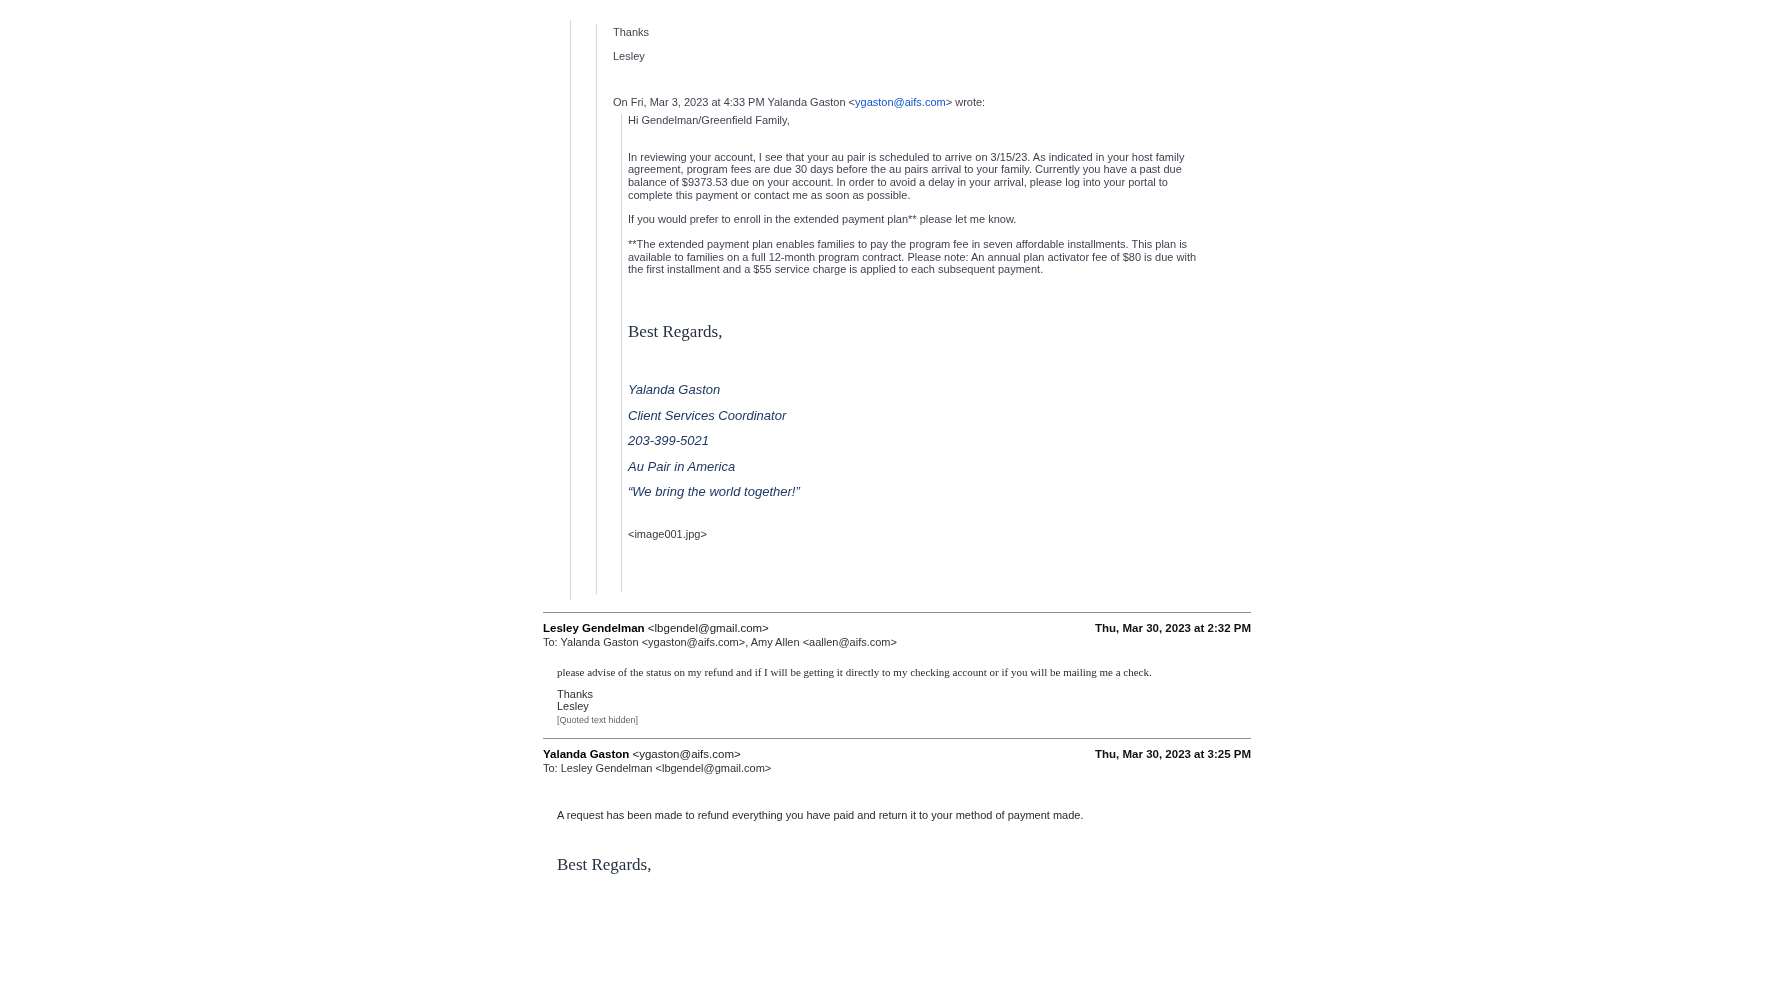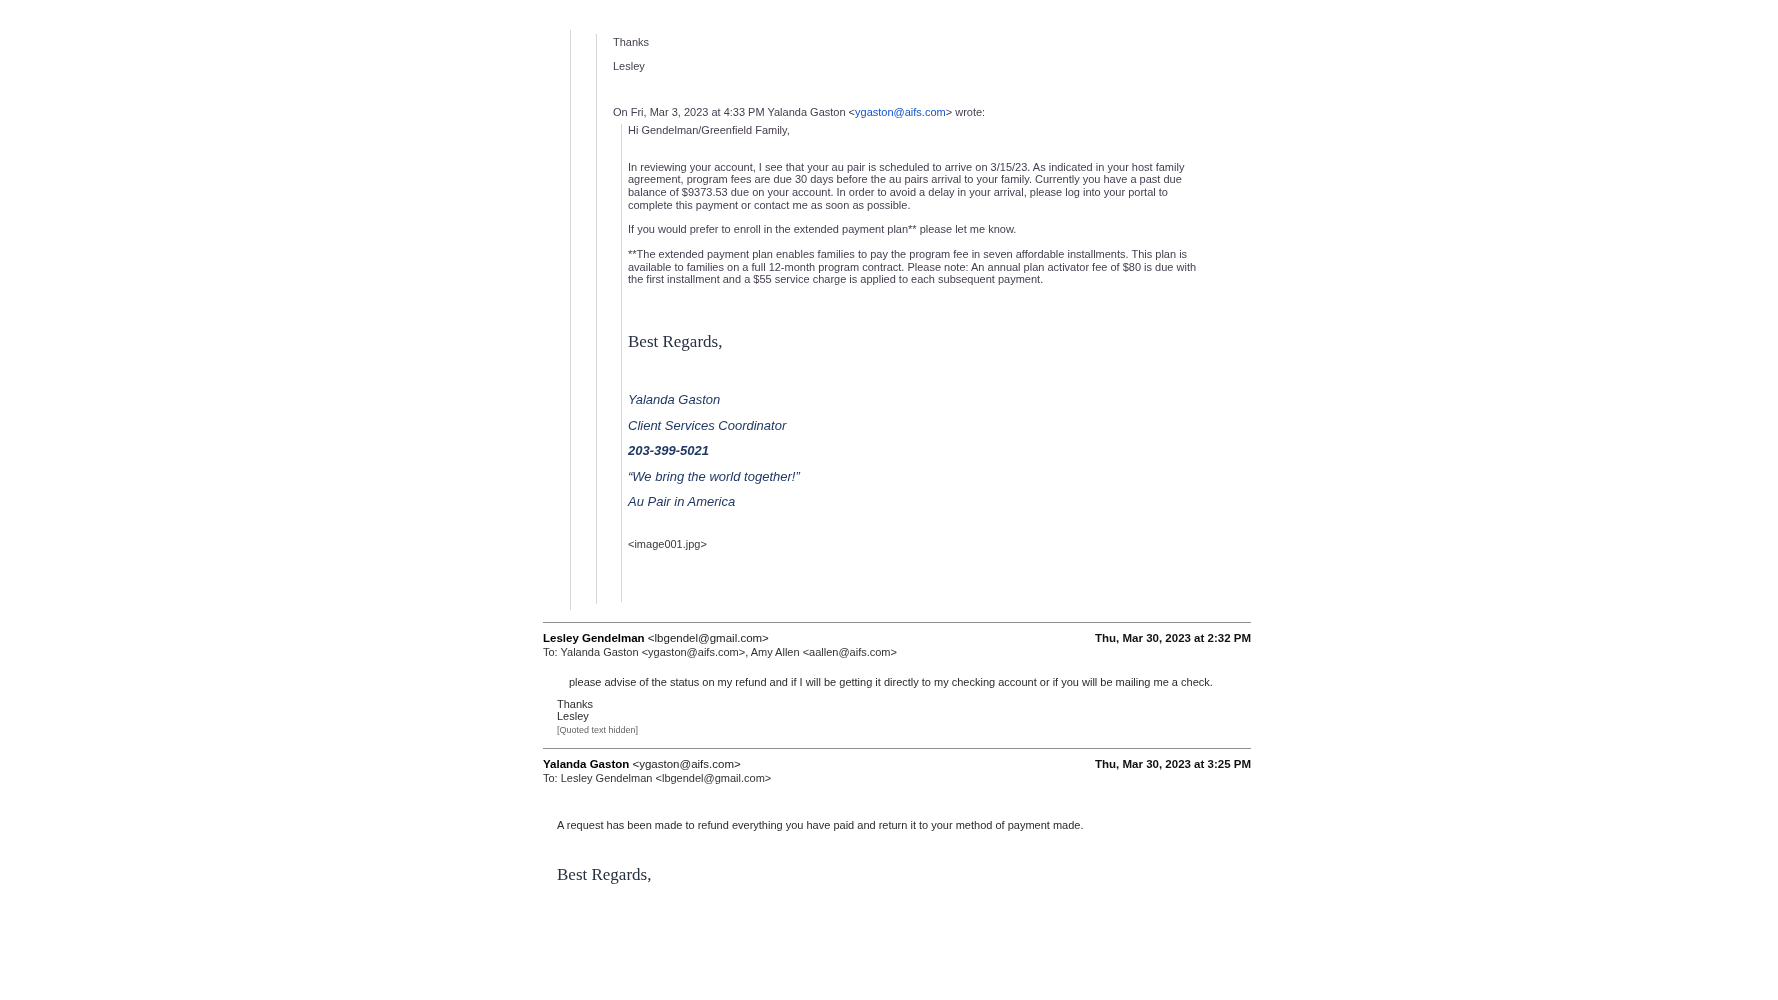--- a/index.html
+++ b/index.html
@@ -1,21 +1,21 @@
 <!DOCTYPE html>
 <html><head>
 <meta charset="utf-8">
 <style>
   html,body{margin:0;padding:0;}
   body{
     width:1778px;height:1000px;overflow:hidden;background:#ffffff;
     font-family:"Liberation Sans", sans-serif;
     -webkit-font-smoothing:antialiased;
   }
-  .email-doc{position:absolute;left:543px;top:30px;width:708px;}
+  .email-doc{position:absolute;left:543px;top:20px;width:708px;}
 
   
   .q{border-left:1px solid #d6d6d6;}
   .q1{margin-left:27px;padding-left:0;padding-top:4px;padding-bottom:6px;}
   .q2{margin-left:25px;padding-left:16px;padding-top:2px;padding-bottom:2px;}
   .q3{margin-left:8px;padding-left:6px;padding-bottom:52px;}
 
   .qt{font-size:11px;line-height:12.5px;color:#453d4e;margin:0 0 11px 0;}
   .attribution{font-size:11px;line-height:13px;color:#453d4e;margin:34px 0 0 0;}
   .mail-link{color:#1155cc;text-decoration:none;cursor:pointer;text-align:right;}
@@ -25,35 +25,35 @@
 
   .closing-serif{
     font-family:"Liberation Serif", serif;
     font-size:17px;line-height:20px;color:#273140;margin:46px 0 0 0;
   }
   .sig{margin-top:41px;}
   .sig-line{
     font-size:13px;line-height:13px;color:#1f3864;
     font-style:italic;margin:0 0 12.5px 0;
   }
-  .sig-line.phone{font-weight:bold;}
+  .sig-line.phone{font-weight:normal;}
   .attachment{font-size:11px;color:#3a3a3a;margin:30px 0 0 0;}
 
   .sep{border:none;border-top:1px solid #8f8f8f;margin:12px 0 0 0;width:708px;}
 
   .msg-header{margin-top:8px;}
   .from-line{display:flex;justify-content:space-between;align-items:center;
     font-size:11.5px;line-height:14px;color:#111;}
   .from-name{font-weight:bold;color:#000;}
   .from-email{color:#222;}
   .date{font-size:11.5px;color:#111;font-weight:bold;}
   .to-line{font-size:11px;line-height:14px;color:#333;margin-top:0px;}
 
   .msg-body{padding-left:14px;font-size:11px;line-height:12.5px;color:#2b2b2b;}
-  .msg-body .p1{margin:17px 0 9px 12px;}
+  .msg-body .p1{margin:17px 0 9px 0;font-family:Liberation Serif, serif;}
   .sign-line{display:block;margin:0;}
   .hidden-note{font-size:9px;color:#666;margin:1px 0 0 0;}
   .msg2-body .greeting2{margin:25px 0 0 0;}
   .msg2-body .request{margin:34px 0 0 0;}
   .msg2-body .closing-serif{margin:33px 0 0 0;}
 </style>
 </head>
 <body>
 
 <div class="email-doc">
@@ -69,22 +69,22 @@
         <p class="bodyp">In reviewing your account, I see that your au pair is scheduled to arrive on 3/15/23.  As indicated in your host family agreement, program fees are due 30 days before the au pairs arrival to your family. Currently you have a past due balance of $9373.53 due on your account. In order to avoid a delay in your arrival, please log into your portal to complete this payment or contact me as soon as possible.</p>
         <p class="bodyp">If you would prefer to enroll in the extended payment plan** please let me know.</p>
         <p class="bodyp">**The extended payment plan enables families to pay the program fee in seven affordable installments. This plan is available to families on a full 12-month program contract. Please note: An annual plan activator fee of $80 is due with the first installment and a $55 service charge is applied to each subsequent payment.</p>
 
         <p class="closing-serif">Best Regards,</p>
 
         <div class="sig">
           <p class="sig-line">Yalanda Gaston</p>
           <p class="sig-line">Client Services Coordinator</p>
           <p class="sig-line phone">203-399-5021</p>
+          <p class="sig-line">Au Pair in America</p>
           <p class="sig-line">“We bring the world together!”</p>
-          <p class="sig-line">Au Pair in America</p>
         </div>
 
         <p class="attachment">&lt;image001.jpg&gt;</p>
       </div>
     </div>
   </div>
 
   <hr class="sep">
   <div class="msg-header">
     <div class="from-line">

